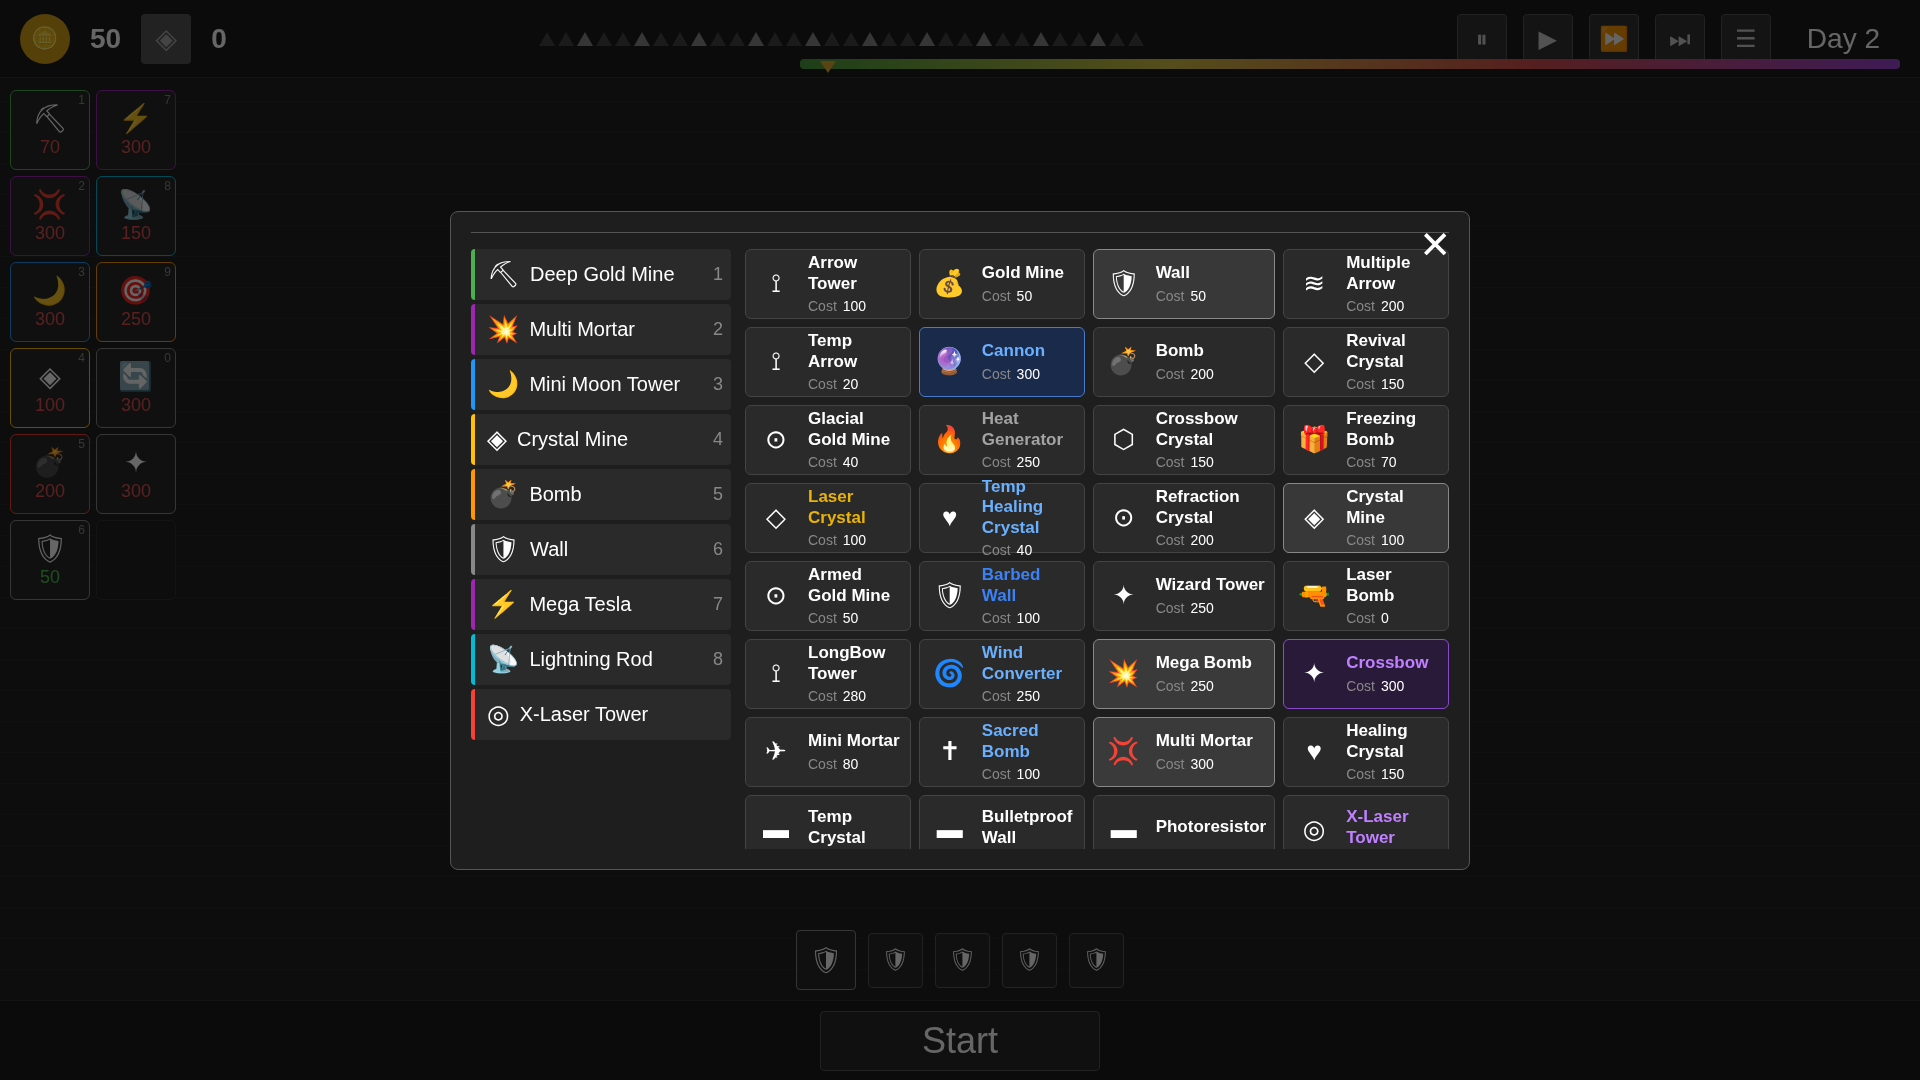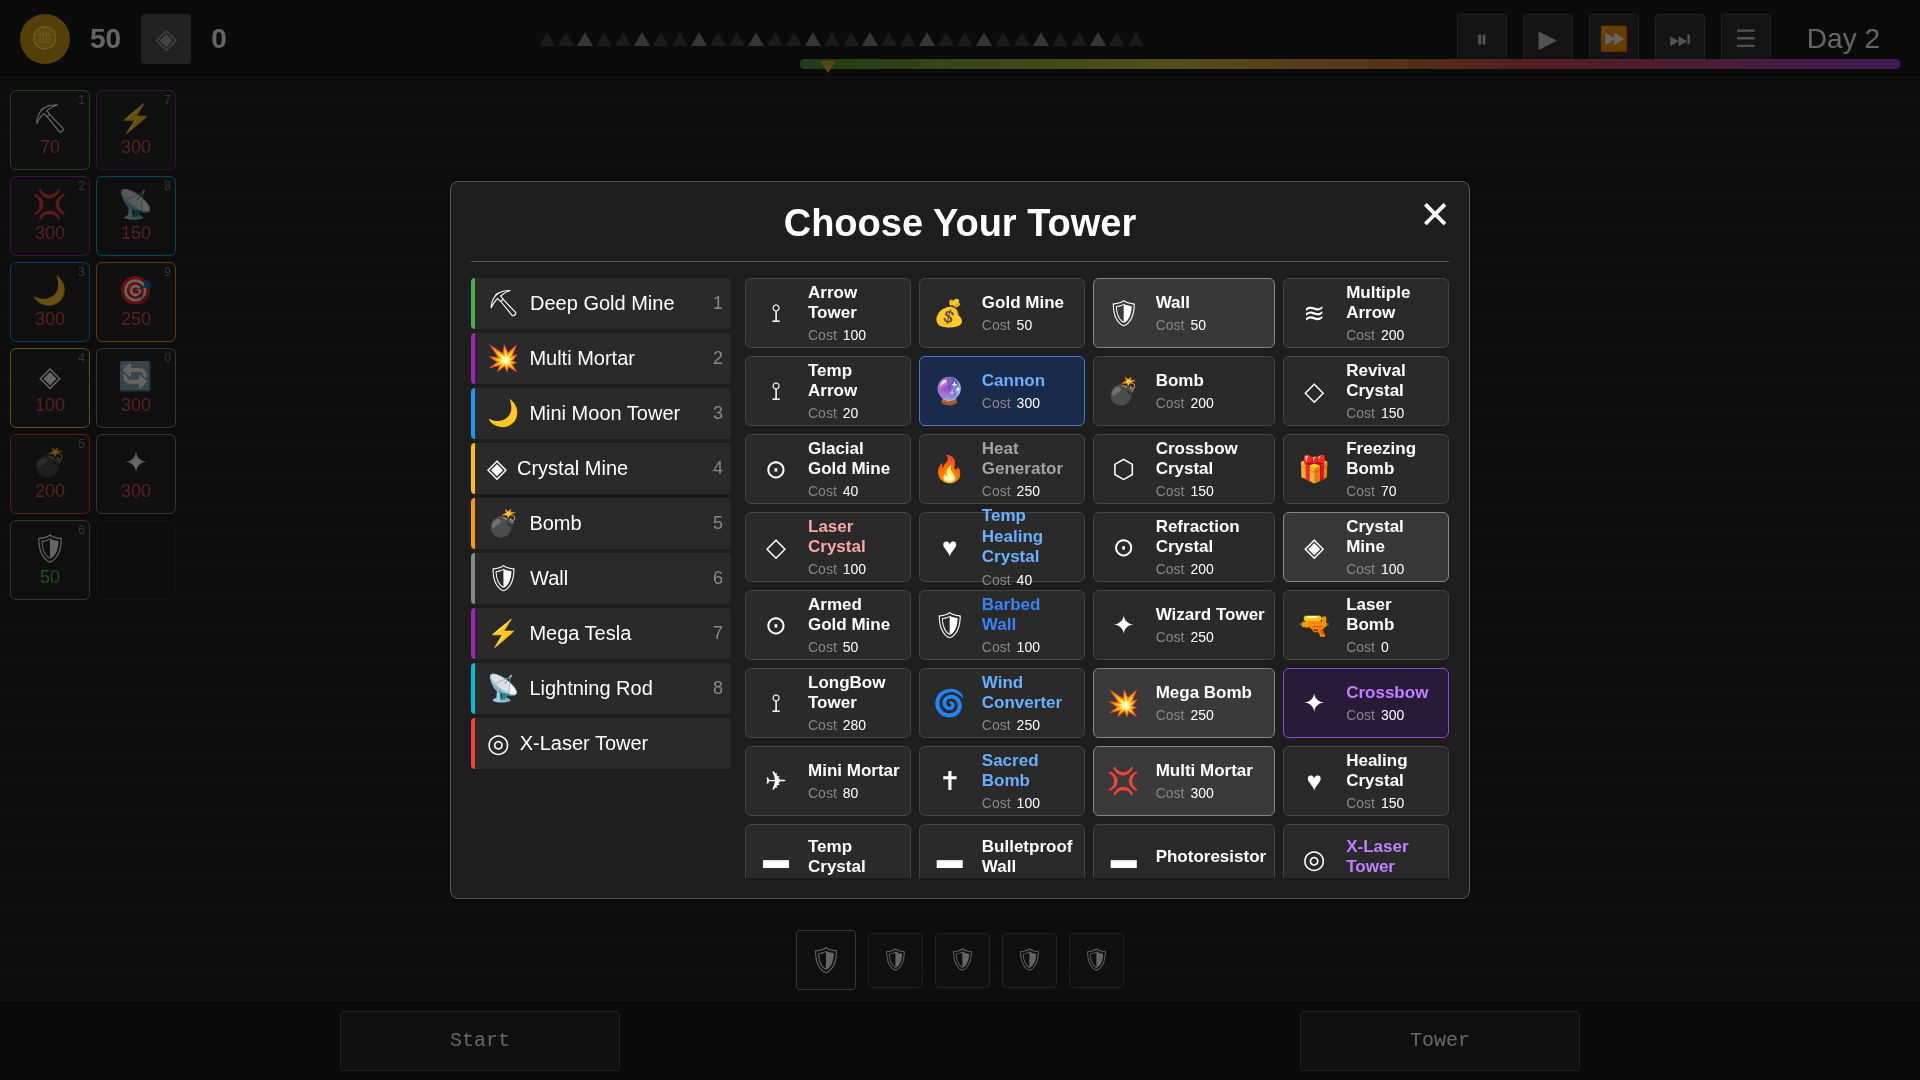--- a/index.html
+++ b/index.html
@@ -136,24 +136,24 @@
 
     
     .bottom-bar {
       position: absolute; bottom: 0; left: 0; right: 0; height: 80px;
       background: #1c1c1c;
       display: flex; align-items: center; justify-content: space-around;
       border-top: 1px solid #333; z-index: 10;
     }
     .bottom-btn {
       background: #2a2a2a; border: 1px solid #555;
-      color: #fff; font-size: 20px;
+      color: #fff; font-size: 36px;
       width: 280px; height: 60px;
       border-radius: 4px; cursor: pointer;
-      display: flex; align-items: center; justify-content: center; font-family: Liberation Mono, monospace;
+      display: flex; align-items: center; justify-content: center;
     }
 
     
     .bottom-icons {
       position: absolute; bottom: 90px; left: 50%; transform: translateX(-50%);
       display: flex; gap: 12px; align-items: center;
     }
     .b-icon {
       width: 55px; height: 55px; background: #2a2a2a;
       border: 1px solid #555; border-radius: 4px;
@@ -409,21 +409,20 @@
       <span class="slot-icon">🛡</span>
       <span class="slot-cost cost-green">50</span>
     </div>
     <div class="tower-slot" style="border-color:#333; background:#222;">
     </div>
   </div>
 </div>
 
 <div class="modal-overlay">
   <div class="modal">
-    <div class="modal-title">Choose Your Tower</div>
     <button class="modal-close">✕</button>
     <hr class="modal-divider">
     <div class="modal-body">
 
       <div class="tower-list">
 
       <div class="tower-list-item border-green" style="border-left-color: rgb(76, 175, 80);">
       <span class="item-icon">⛏</span>
       <span class="item-name">Deep Gold Mine</span>
       <span class="item-num">1</span>
@@ -588,21 +587,21 @@
         <div class="card-name" style="color:#fff">Freezing Bomb</div>
         <div class="card-cost">
                 <span class="card-cost-label">Cost</span>
                 <span class="card-cost-val">70</span>
               </div>
       </div>
     </div>
           <div class="tower-card normal">
       <div class="card-icon">◇</div>
       <div class="card-info">
-        <div class="card-name" style="color:#fca5a5">Laser Crystal</div>
+        <div class="card-name" style="color:#eab308">Laser Crystal</div>
         <div class="card-cost">
                 <span class="card-cost-label">Cost</span>
                 <span class="card-cost-val">100</span>
               </div>
       </div>
     </div>
           <div class="tower-card normal">
       <div class="card-icon">♥</div>
       <div class="card-info">
         <div class="card-name" style="color:#6ab0ff">Temp Healing Crystal</div>
@@ -788,14 +787,13 @@
 <div class="bottom-icons">
   <div class="b-icon-lg">🛡</div>
   <div class="b-icon">🛡</div>
   <div class="b-icon">🛡</div>
   <div class="b-icon">🛡</div>
   <div class="b-icon">🛡</div>
 </div>
 
 <div class="bottom-bar">
   <button class="bottom-btn">Start</button>
-  <button class="bottom-btn">Tower</button>
 </div>
 
 </body></html>

